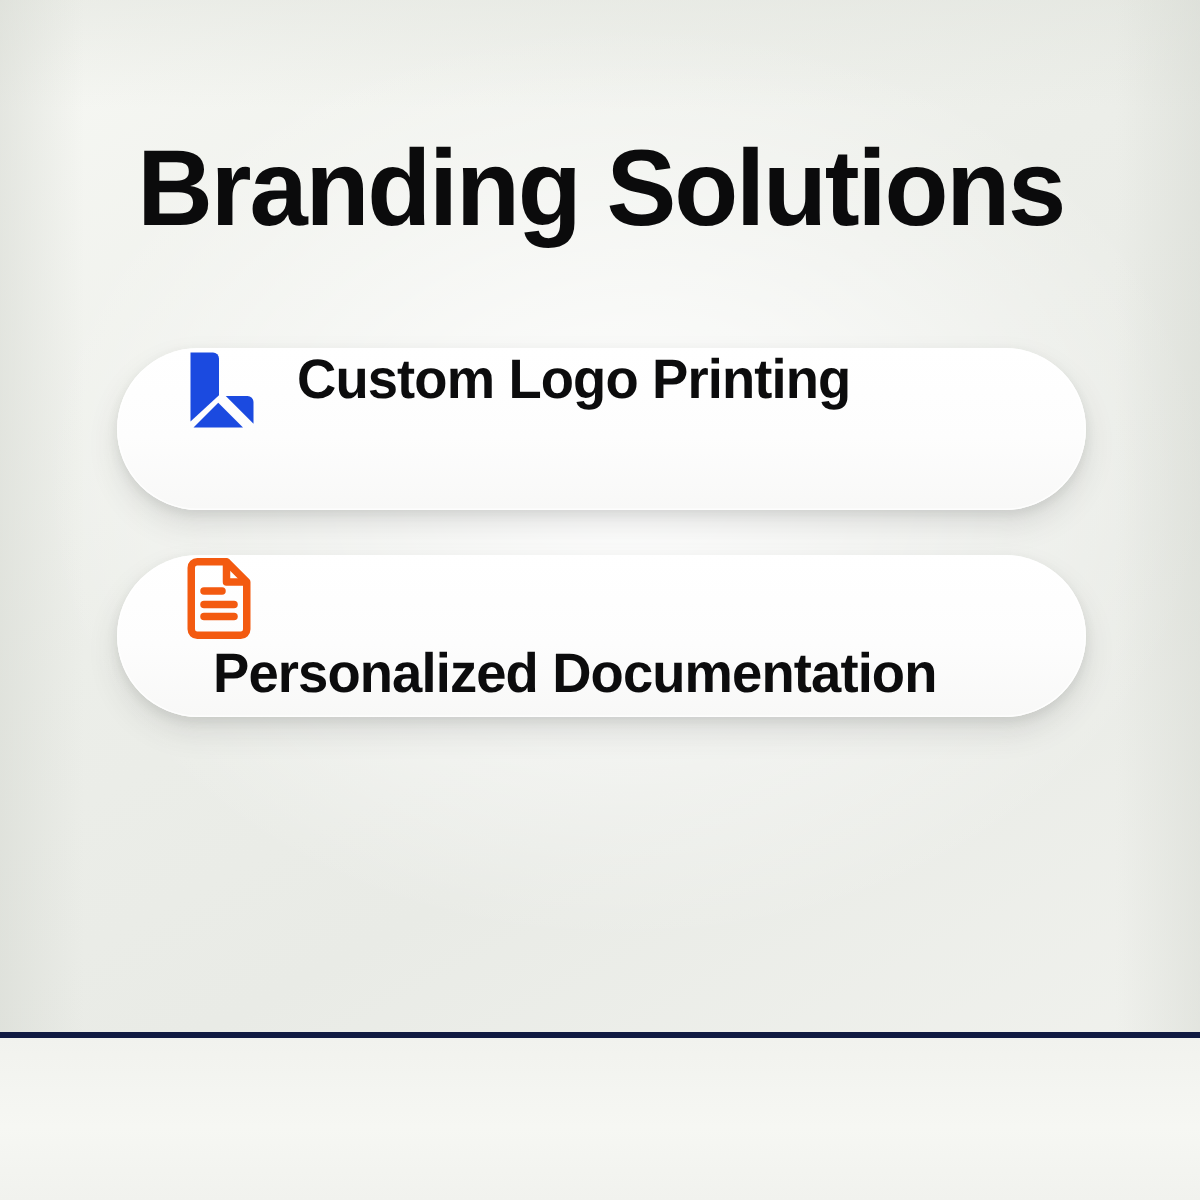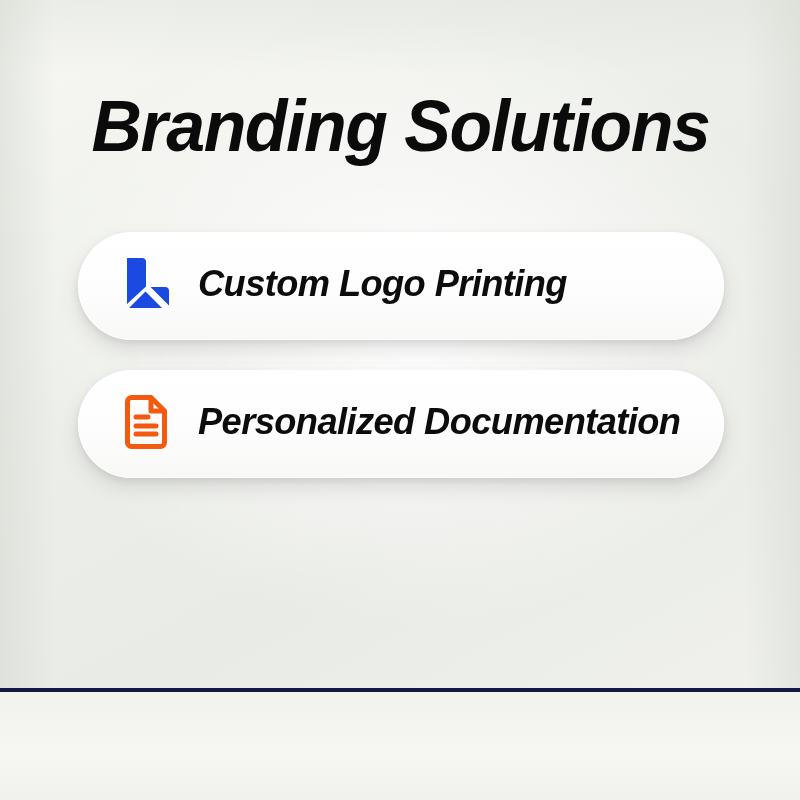--- a/index.html
+++ b/index.html
@@ -18,21 +18,20 @@
   
   .canvas {
     position: relative;
     width: 800px;
     height: 800px;
     box-sizing: border-box;
     background:
       radial-gradient(ellipse 70% 55% at 52% 40%, #ffffff 0%, rgba(255,255,255,0) 70%),
       linear-gradient(152deg, #f7f8f4 0%, #eceee9 38%, #e9ebe6 62%, #f2f3ef 100%);
     overflow: hidden;
-    font-style: italic;
   }
   
   .canvas::before {
     content: "";
     position: absolute;
     inset: 0;
     background:
       linear-gradient(90deg, rgba(214,217,210,.55) 0%, rgba(255,255,255,0) 7%,
                              rgba(255,255,255,0) 93%, rgba(214,217,210,.5) 100%),
       linear-gradient(180deg, rgba(221,224,217,.45) 0%, rgba(255,255,255,0) 9%,
@@ -65,33 +64,33 @@
   
   .cards {
     position: absolute;
     top: 232px;
     left: 78px;
     width: 646px;
   }
   .card {
     position: relative;
     display: flex;
-    align-items: center;
+    align-items: flex-start;
     height: 108px;
     margin-bottom: 30px;
     padding: 0 34px 4px 40px;
     box-sizing: border-box;
     background: linear-gradient(180deg, #ffffff 0%, #fdfdfd 55%, #f8f8f7 100%);
     border-radius: 54px;
     box-shadow:
       0 10px 20px rgba(60,64,58,.13),
       0 3px 7px rgba(60,64,58,.10),
       0 0 0 1px rgba(255,255,255,.75) inset;
   }
-  .card:last-child { margin-bottom: 12px; }
+  .card:last-child { margin-bottom: 12px; flex-direction: column; }
 
   .card-icon {
     flex: 0 0 auto;
     width: 56px;
     height: 58px;
     display: flex;
     align-items: center;
     justify-content: center;
   }
   .card-icon svg { display: block; }

